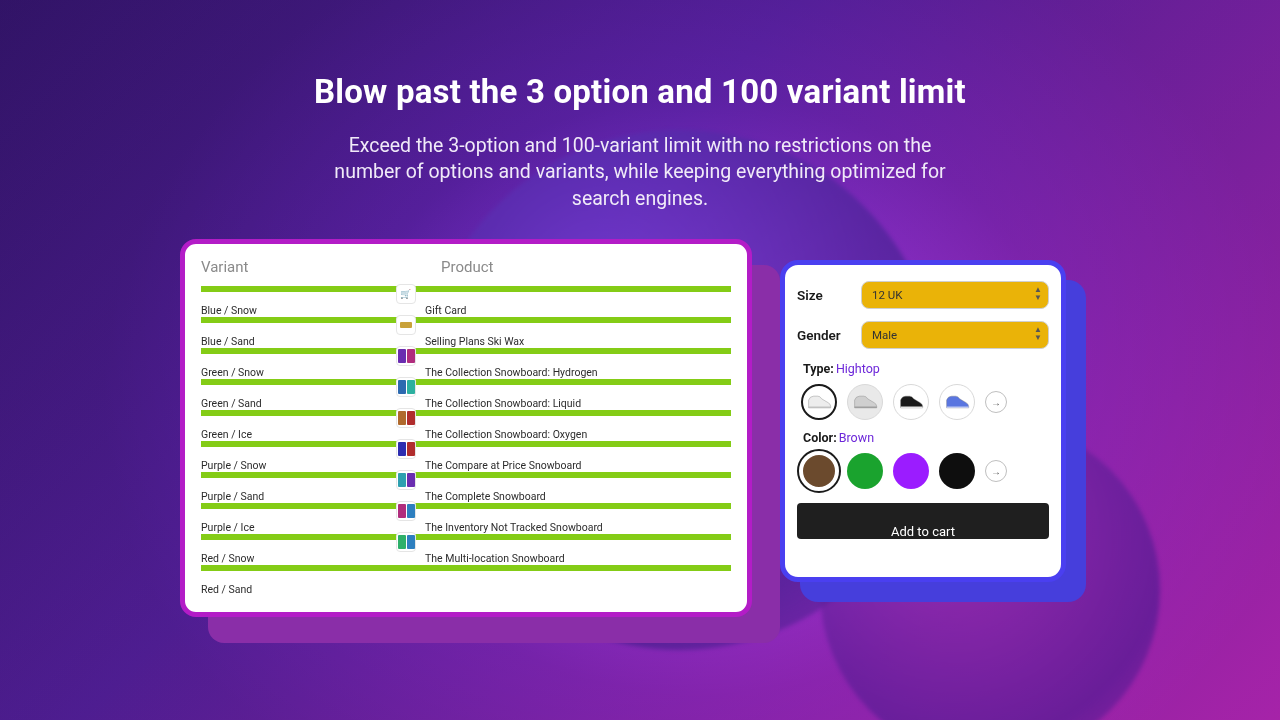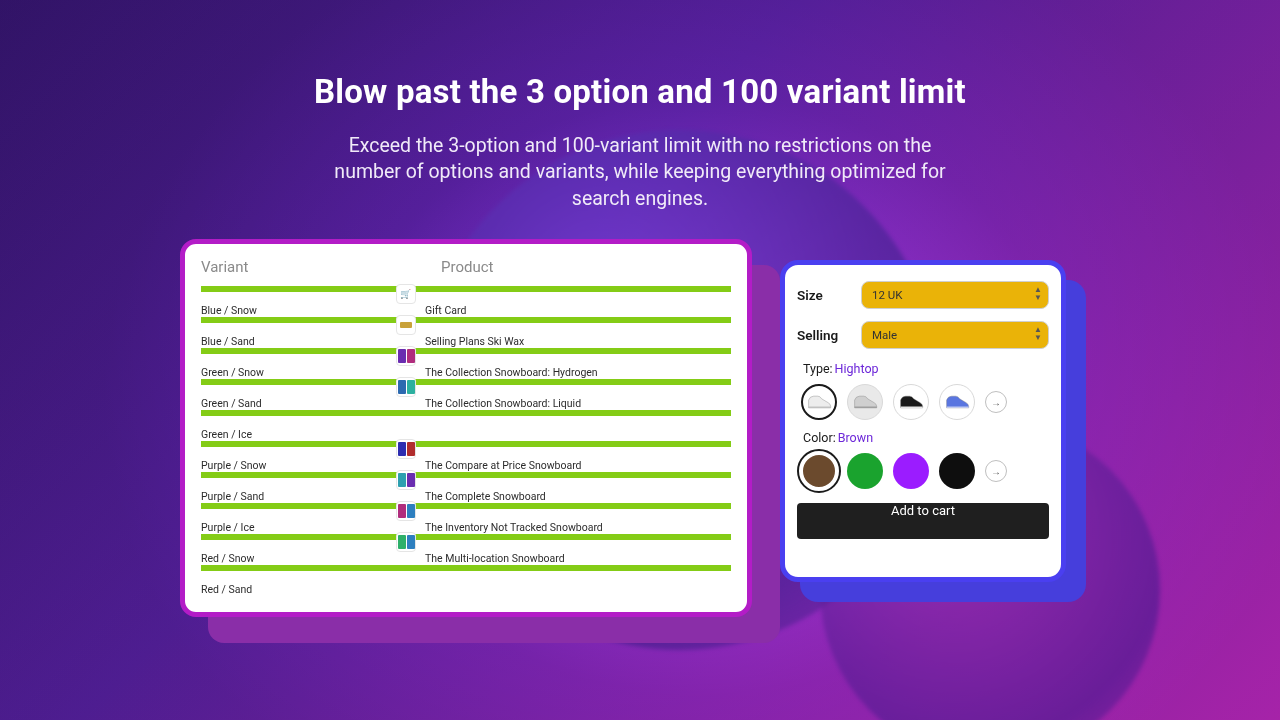--- a/index.html
+++ b/index.html
@@ -80,21 +80,21 @@
   .select {
     flex: 1; position: relative; border: 1px solid #cfcfcf; border-radius: 8px;
     height: 28px; display: flex; align-items: center; padding: 0 22px 0 10px;
     font-size: 11.5px; color: #333; background: #eab308;
   }
   .select .arrows {
     position: absolute; right: 6px; top: 4px; font-size: 8px; line-height: 8px; color: #555;
     display: flex; flex-direction: column;
   }
   .subhead { font-size: 12.5px; color: #1a1a1a; margin: 6px 0 8px 6px; }
-  .subhead b { font-weight: 400; }
+  .subhead b { font-weight: 700; }
   .subhead span { font-weight: 400; color: #6d28d9; margin-left: 2px; }
 
   .swatch-row { display: flex; gap: 10px; align-items: center; margin: 0 0 4px 4px; }
   .shoe {
     width: 36px; height: 36px; border-radius: 50%; border: 1px solid #d9d9d9;
     display: flex; align-items: center; justify-content: center;
     background: #fff;
   }
   .shoe.sel { border: 2px solid #1a1a1a; }
   .shoe svg { width: 26px; height: 18px; }
@@ -102,21 +102,21 @@
     width: 22px; height: 22px; border-radius: 50%; border: 1px solid #bfbfbf;
     display:flex; align-items:center; justify-content:center; font-size: 10px; color:#555;
   }
 
   .color-row { display: flex; gap: 10px; align-items: center; margin: 0 0 14px 4px; }
   .cdot { width: 36px; height: 36px; border-radius: 50%; }
   .cdot.sel { outline: 2px solid #1a1a1a; outline-offset: 2px; border: 2px solid #fff; }
 
   .add-btn {
     width: 100%; height: 36px; background: #1f1f1f; color: #fff;
-    border-radius: 4px; font-size: 13px; display:flex; align-items:flex-start; justify-content:center;
+    border-radius: 4px; font-size: 13px; display:flex; align-items:flex-end; justify-content:center;
   }
 </style>
 </head>
 <body>
 
 <div class="blob blob1"></div>
 <div class="blob blob2"></div>
 
 <div class="headline">
   <h1>Blow past the 3 option and 100 variant limit</h1>
@@ -163,20 +163,27 @@
             <div class="col-p">
               <div class="prod-badge">
                 <span class="sw" style="background:#2d6ab0"></span>
                 <span class="sw" style="background:#2db0a0;margin-left:1px"></span>
               </div>
               <div class="prod-name">The Collection Snowboard: Liquid</div>
             </div>
           </div>
           <div class="tbl-row">
             <div class="col-v">Green / Ice</div>
+            <div class="col-p">
+              <div class="prod-badge">
+                <span class="sw" style="background:#b06a2d"></span>
+                <span class="sw" style="background:#b02d2d;margin-left:1px"></span>
+              </div>
+              <div class="prod-name">The Collection Snowboard: Oxygen</div>
+            </div>
           </div>
           <div class="tbl-row">
             <div class="col-v">Purple / Snow</div>
             <div class="col-p">
               <div class="prod-badge">
                 <span class="sw" style="background:#2d2db0"></span>
                 <span class="sw" style="background:#b02d2d;margin-left:1px"></span>
               </div>
               <div class="prod-name">The Compare at Price Snowboard</div>
             </div>
@@ -228,21 +235,21 @@
       <div class="select">
         <span>12 UK</span>
         <div class="arrows">
             <span>▲</span>
             <span>▼</span>
           </div>
       </div>
     </div>
 
     <div class="form-row">
-      <div class="form-label">Selling</div>
+      <div class="form-label">Gender</div>
       <div class="select">
         <span>Male</span>
         <div class="arrows">
             <span>▲</span>
             <span>▼</span>
           </div>
       </div>
     </div>
 
     <div class="subhead">

